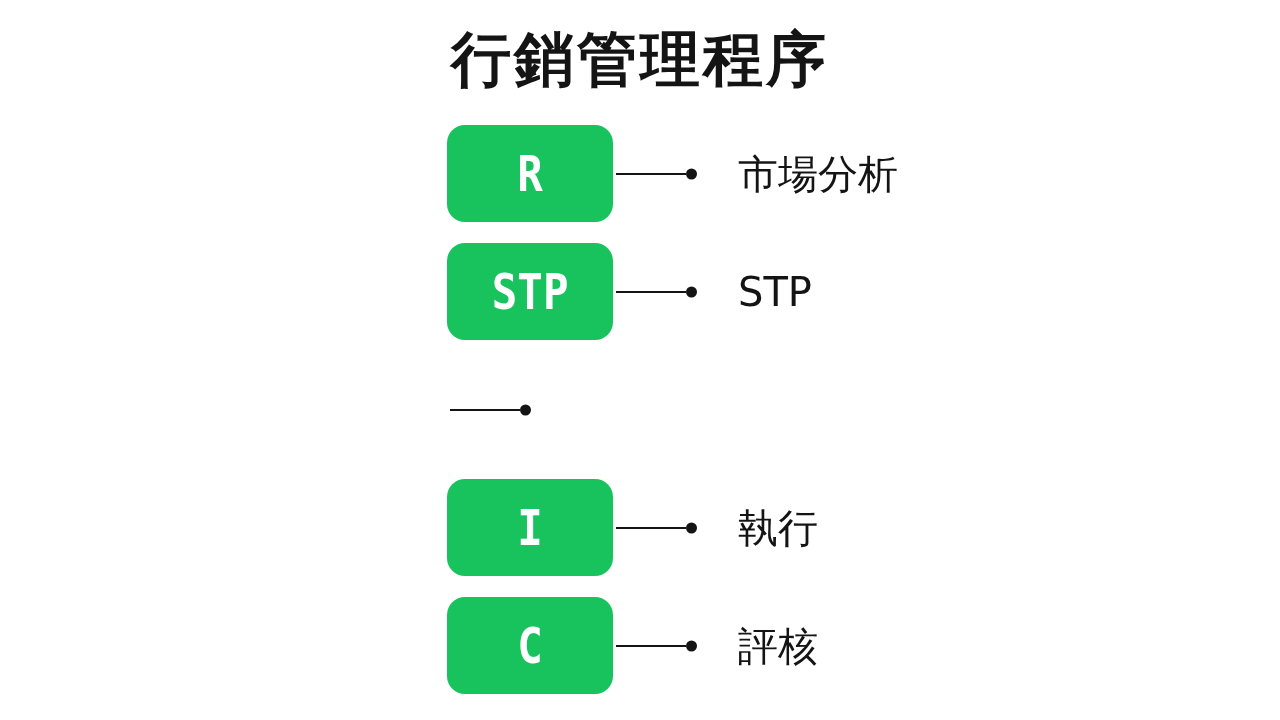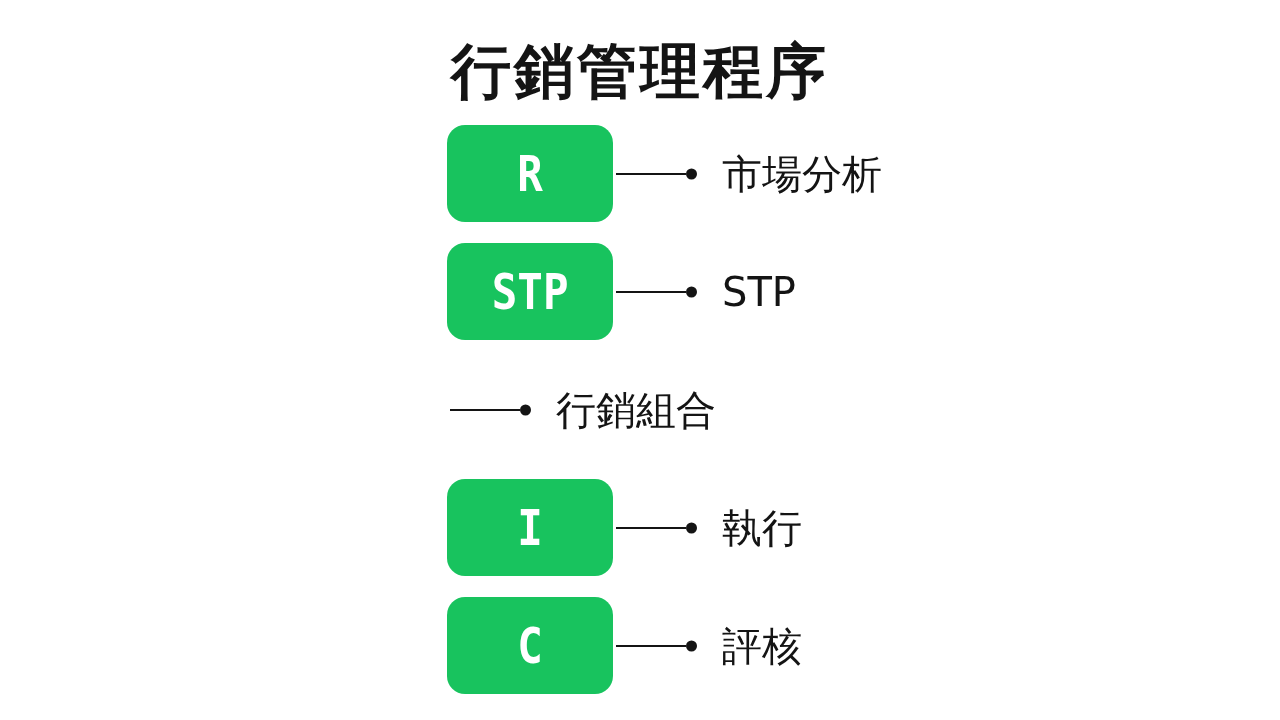--- a/index.html
+++ b/index.html
@@ -19,21 +19,21 @@
     width: 1280px;
     height: 720px;
     background: var(--background);
     overflow: hidden;
   }
   .title {
     position: absolute;
     top: 22px;
     left: 0;
     right: 0;
-    margin: 16px;
+    margin: 4px;
     text-align: center;
     font-size: 60px;
     line-height: 1.1;
     font-weight: 600;
     letter-spacing: 3px;
     color: var(--ink);
   }
   .steps {
     position: absolute;
     left: 447px;
@@ -77,21 +77,21 @@
     position: absolute;
     right: -11px;
     top: 50%;
     transform: translateY(-50%);
     width: 11px;
     height: 11px;
     border-radius: 50%;
     background: var(--ink);
   }
   .label {
-    margin-left: 36px;
+    margin-left: 52px;
     font-size: 40px;
     color: var(--ink);
     white-space: nowrap;
     line-height: 1;
   }
 </style>
 </head>
 <body>
 
 <div class="canvas">
@@ -117,21 +117,20 @@
       <div class="connector">
         <span class="dot"></span>
       </div>
       <div class="label">STP</div>
     </div>
 
     <div class="row">
       <div class="connector">
         <span class="dot"></span>
       </div>
-      <div class="label">行銷組合</div>
     </div>
 
     <div class="row">
       <div class="box">
         <span class="abbr">I</span>
       </div>
       <div class="connector">
         <span class="dot"></span>
       </div>
       <div class="label">執行</div>

